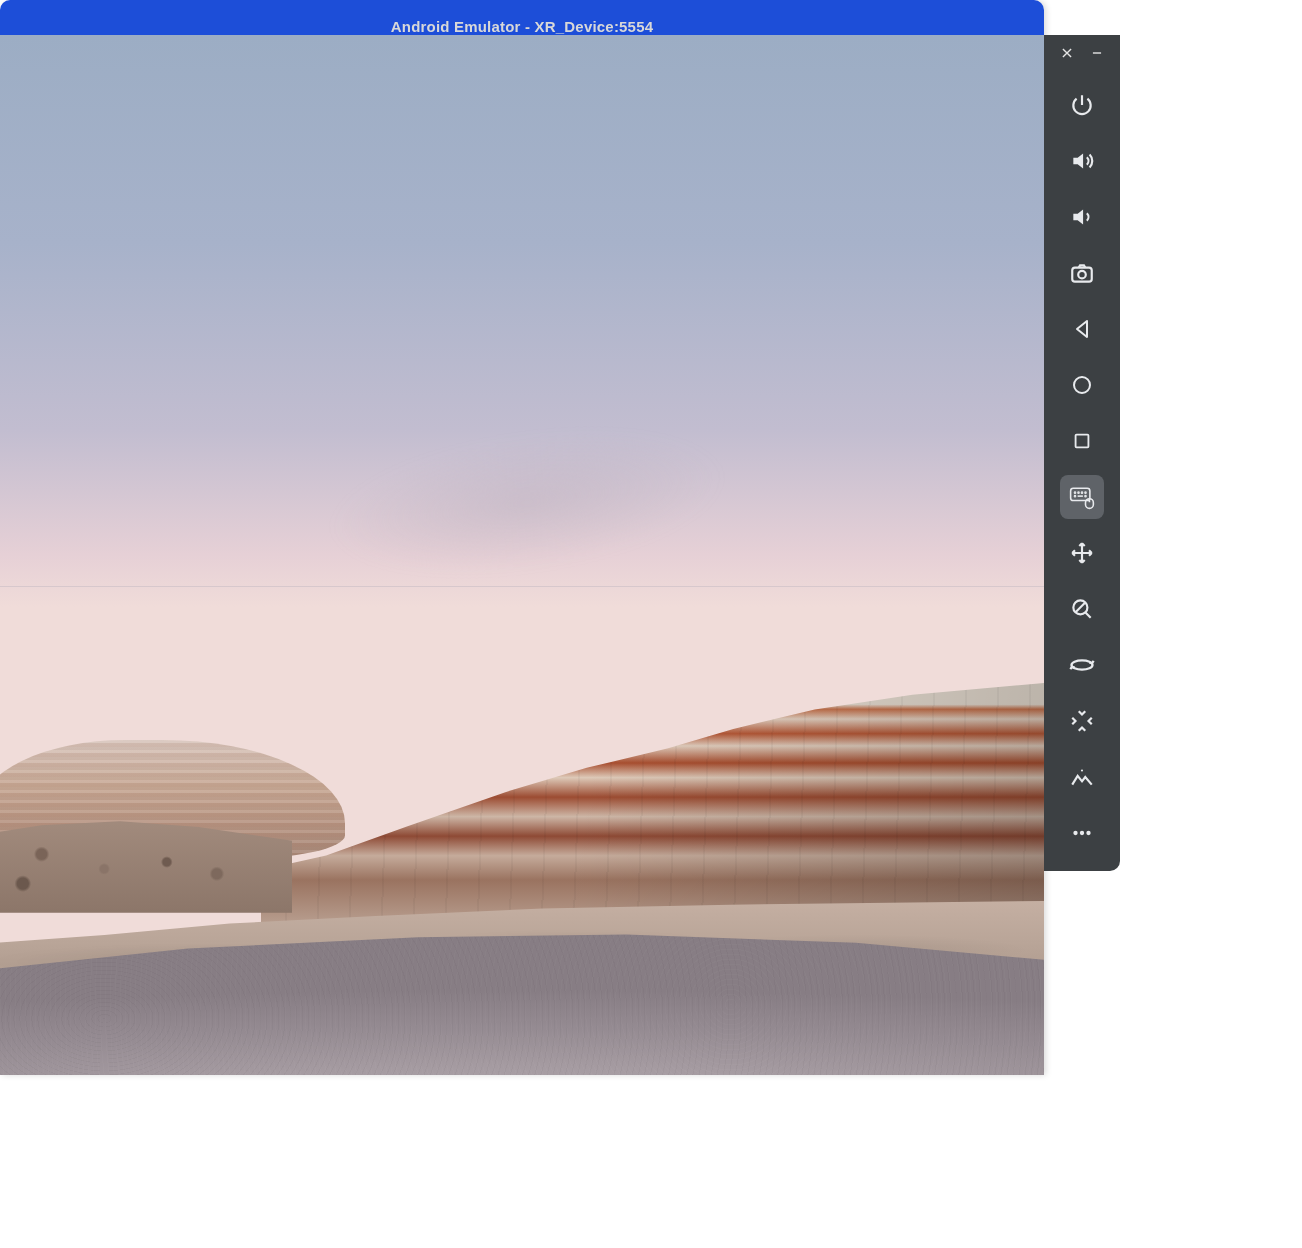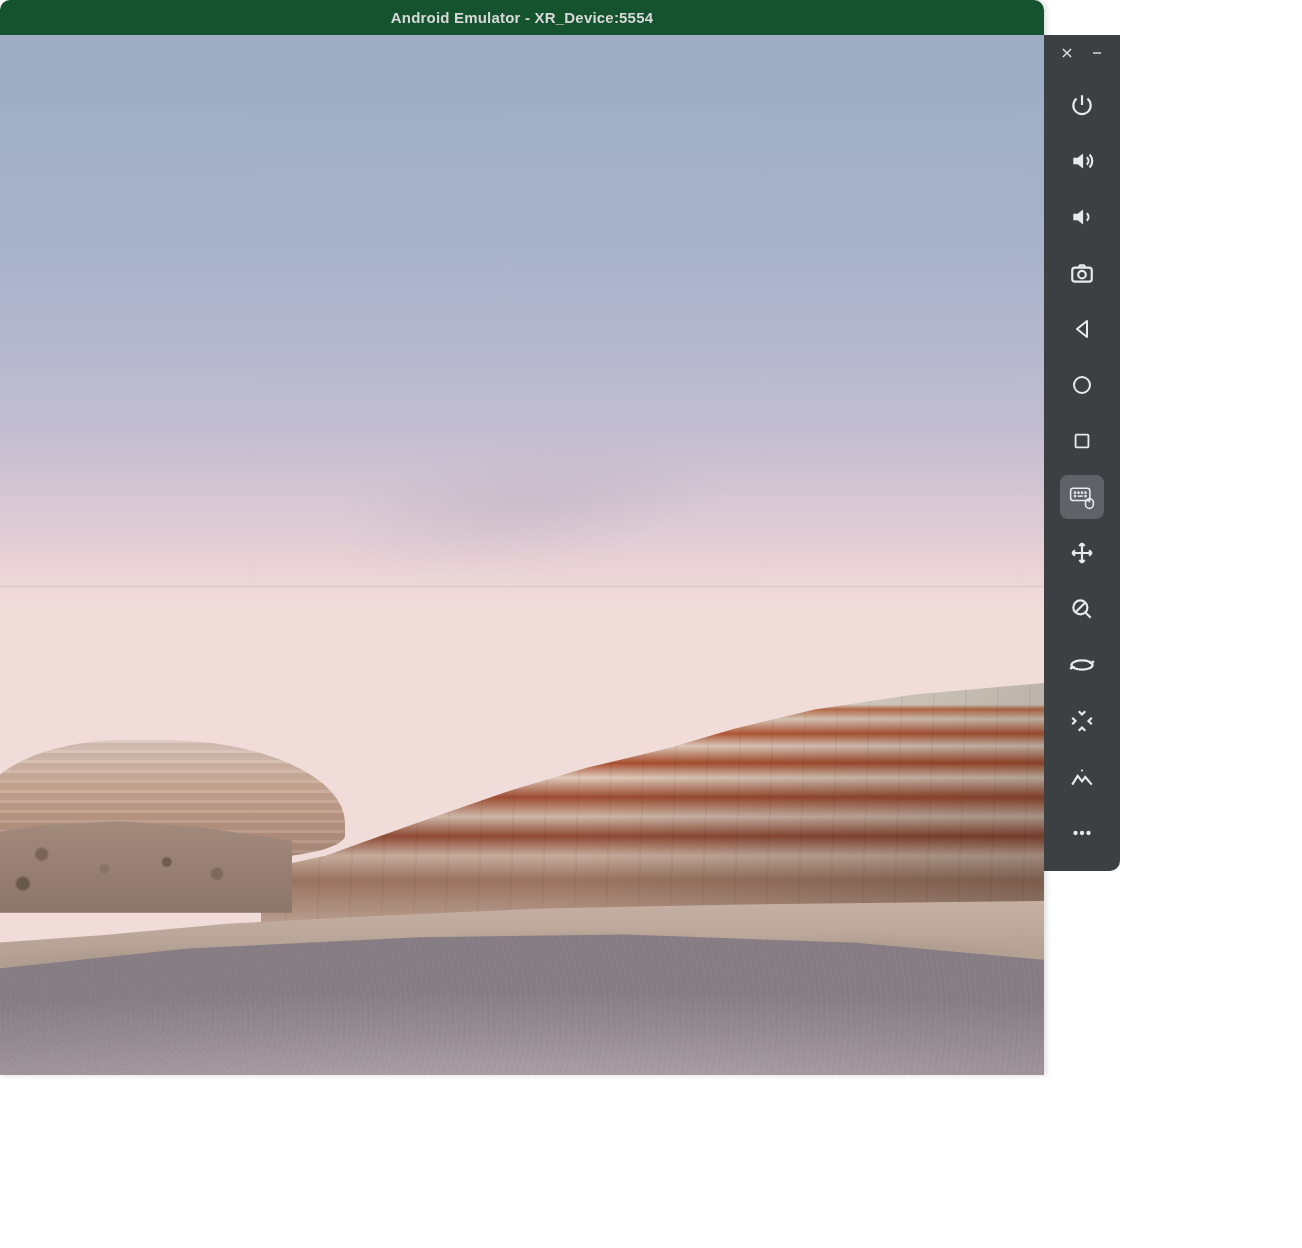--- a/index.html
+++ b/index.html
@@ -1,17 +1,17 @@
 <!DOCTYPE html>
 <html><head>
 <meta charset="utf-8">
 <style>
   html,body{margin:0;padding:0;width:1302px;height:1248px;background:#fff;font-family:-apple-system,Helvetica,Arial,sans-serif;overflow:hidden;}
   .emulator-window{position:absolute;left:0;top:0;width:1044px;height:1075px;border-radius:10px 10px 0 0;overflow:hidden;box-shadow:2px 0 6px rgba(0,0,0,.15);}
-  .titlebar{height:35px;background:#14532d;display:flex;align-items:center;justify-content:center;}
+  .titlebar{height:35px;background:#1d4ed8;display:flex;align-items:flex-end;justify-content:center;}
   .titlebar-text{color:#d8d8d8;font-size:15px;font-weight:600;letter-spacing:.2px;}
   .viewport{position:relative;width:1044px;height:1040px;overflow:hidden;}
   .sky{position:absolute;inset:0;background:linear-gradient(180deg,#9cadc4 0%,#a7b2ca 20%,#c2bdd0 38%,#e6d0d6 50%,#f0dcd9 55%);}
   .horizon{position:absolute;left:0;right:0;top:53%;height:0;border-top:1px solid rgba(150,150,170,.25);}
   .cloud{position:absolute;left:28%;top:36%;width:45%;height:18%;background:radial-gradient(ellipse 60% 50% at 50% 50%,rgba(180,170,185,.35),rgba(180,170,185,0) 70%);filter:blur(6px);transform:rotate(-8deg);}
   .ground{position:absolute;left:0;right:0;bottom:0;height:52%;}
   .rock-far{position:absolute;left:-2%;bottom:40%;width:35%;height:22%;background:linear-gradient(180deg,#d9c6bd,#c7a894 40%,#b89583 70%,#a88878);border-radius:40% 50% 30% 20%/60% 70% 20% 20%;filter:blur(.5px);}
   .rock-far::after{content:"";position:absolute;inset:0;background:repeating-linear-gradient(180deg,rgba(255,255,255,.15) 0 3px,rgba(120,70,50,.15) 3px 7px,rgba(0,0,0,.05) 7px 10px);border-radius:inherit;opacity:.6;}
   .mesa{position:absolute;right:-3%;bottom:28%;width:78%;height:45%;}
   .mesa-body{position:absolute;inset:0;background:linear-gradient(180deg,#e8ded2 0%,#e8ded2 10%,#c9744e 12%,#e6d3c3 16%,#b85a38 22%,#e2cfbf 27%,#a94f30 34%,#ddc9b8 40%,#9c4c32 48%,#cdb6a6 56%,#8e4a35 64%,#c5ab9b 72%,#9a7360 82%,#b89e8f 100%);clip-path:polygon(0% 78%,8% 72%,18% 60%,30% 46%,40% 36%,50% 28%,58% 20%,68% 12%,80% 6%,100% 0%,100% 100%,0% 100%);}

